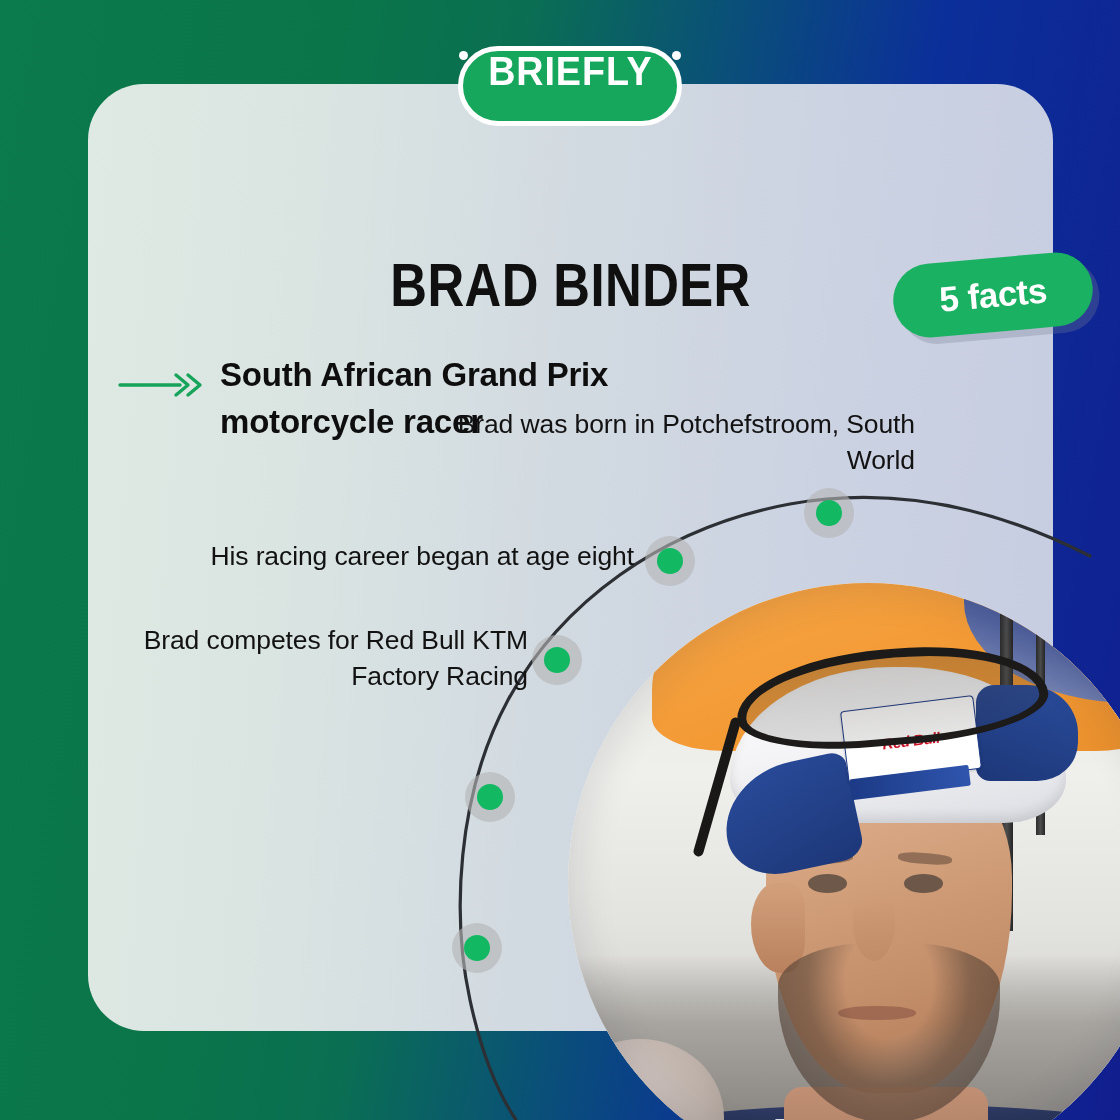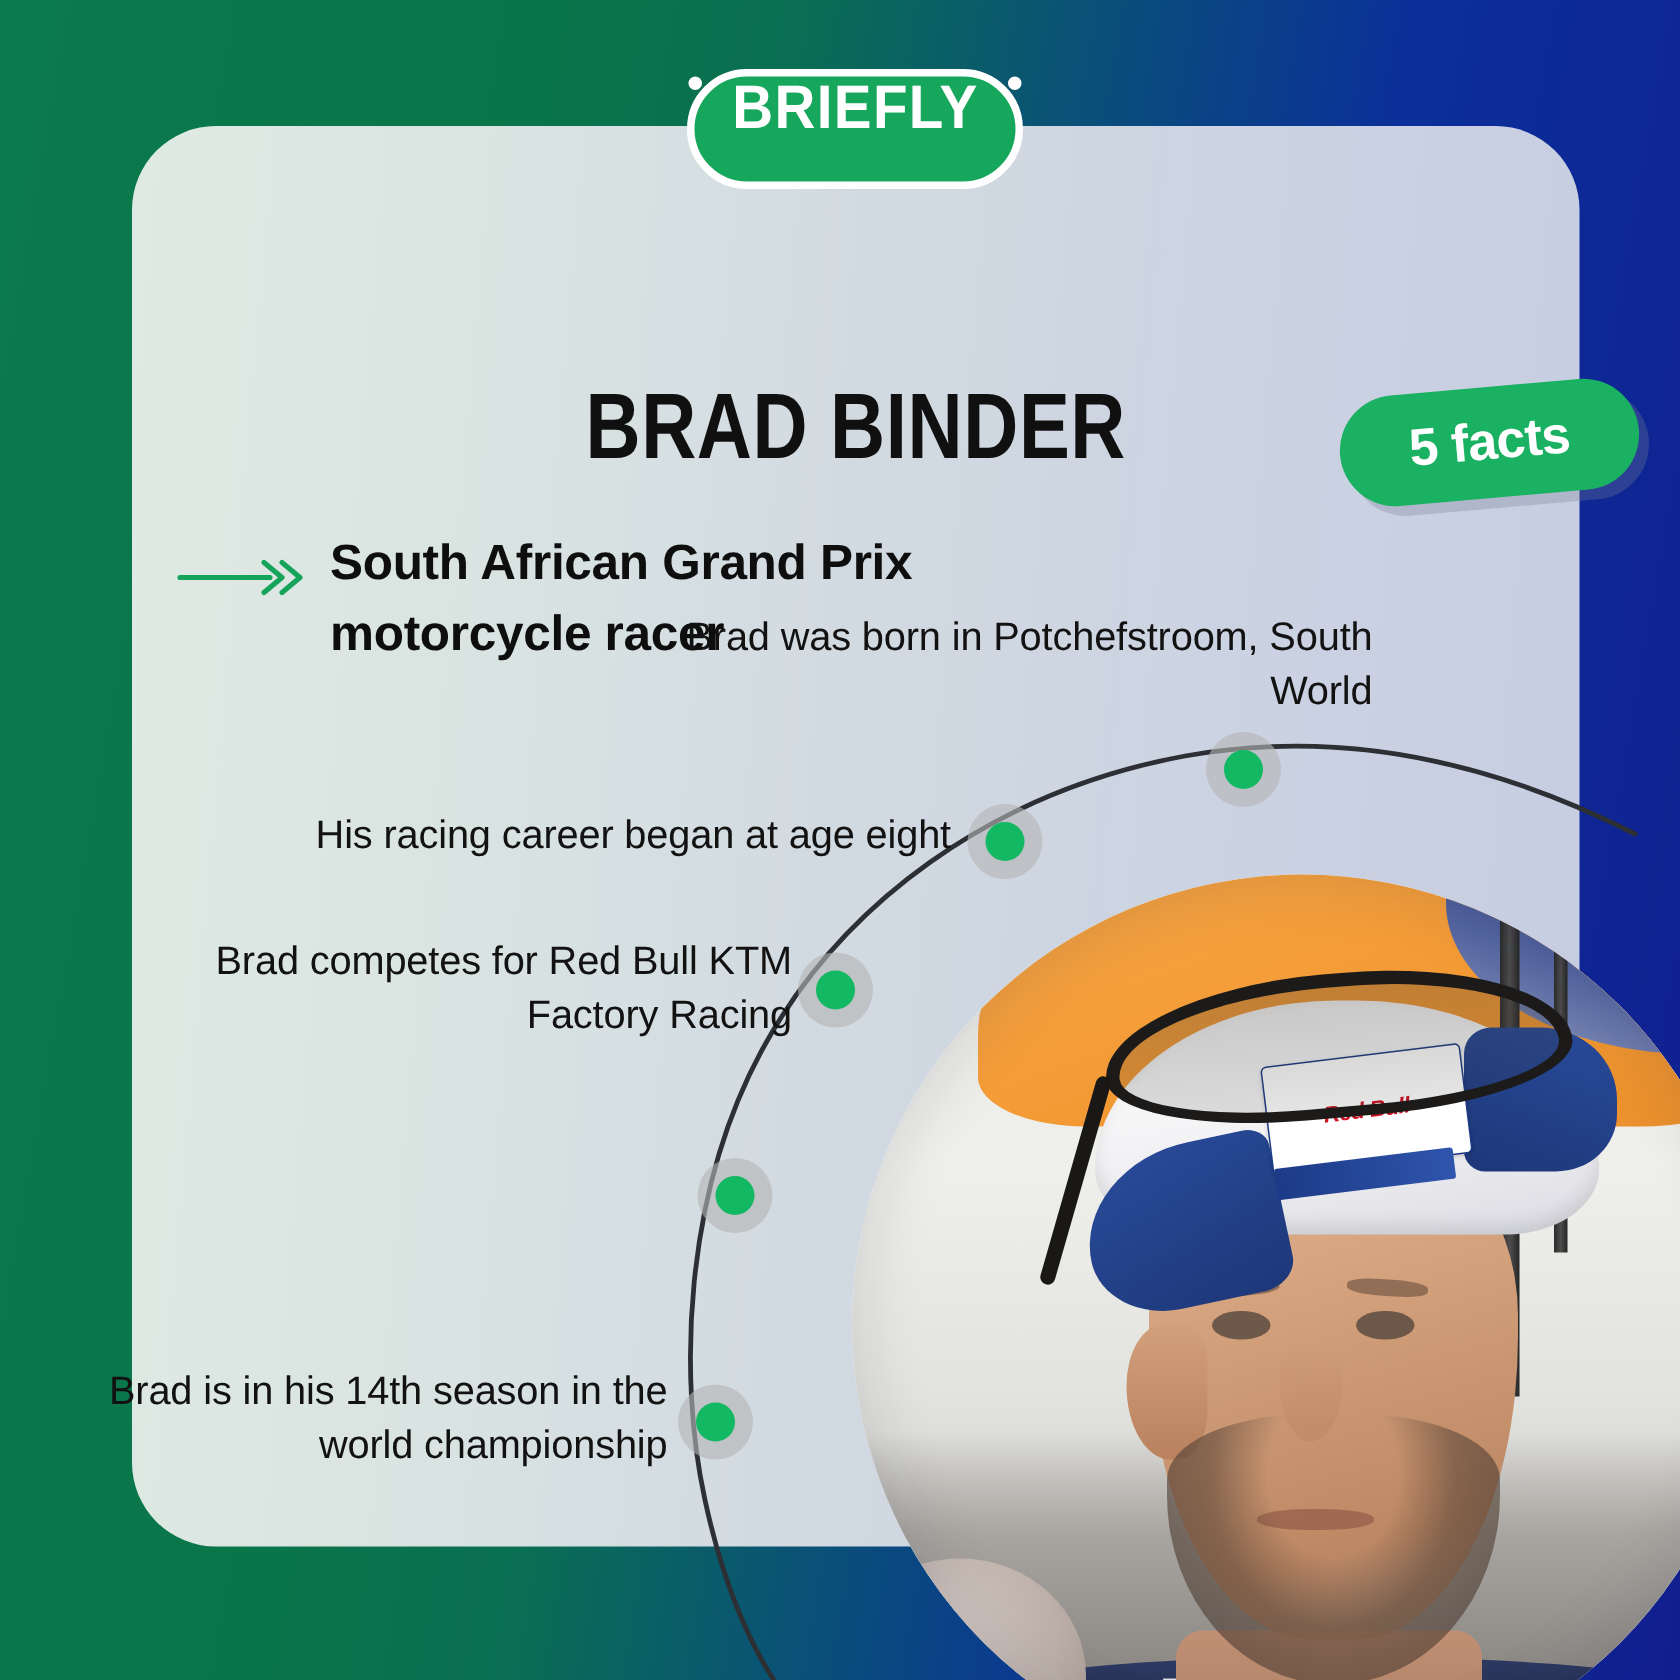--- a/index.html
+++ b/index.html
@@ -364,21 +364,20 @@
     </g>
     <g>
       <circle cx="477" cy="948" r="25" fill="#b4b4b4" opacity="0.62"></circle>
       <circle cx="477" cy="948" r="13" fill="#12b862"></circle>
     </g>
   </svg>
 
   <div class="fact-label" id="fact-0">Brad was born in Potchefstroom, South World</div>
   <div class="fact-label" id="fact-2">Brad competes for Red Bull KTM Factory Racing</div>
   <div class="fact-label" id="fact-1">His racing career began at age eight</div>
-  <div class="fact-label" id="fact-4">Brad is in his 14th season in the world championship</div>
 
   <div id="photo-circle">
     <div id="photo-inner">
       <div class="ph-sky"></div>
       <div class="ph-orange"></div>
       <div class="ph-navywedge"></div>
       <div class="ph-pole p1"></div>
       <div class="ph-pole p2"></div>
       <div class="ph-blur-bg"></div>
 

